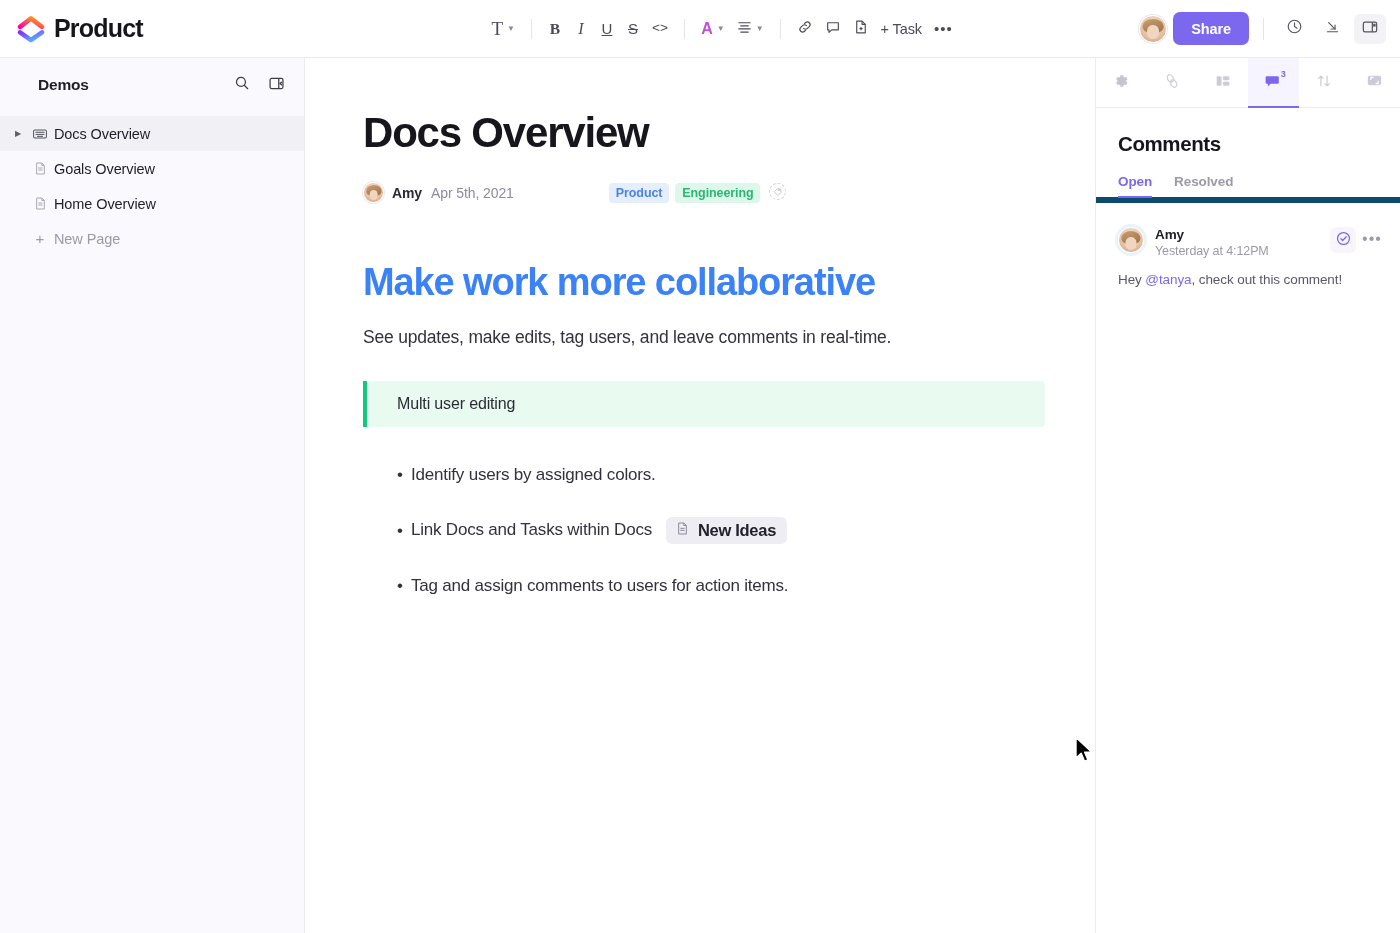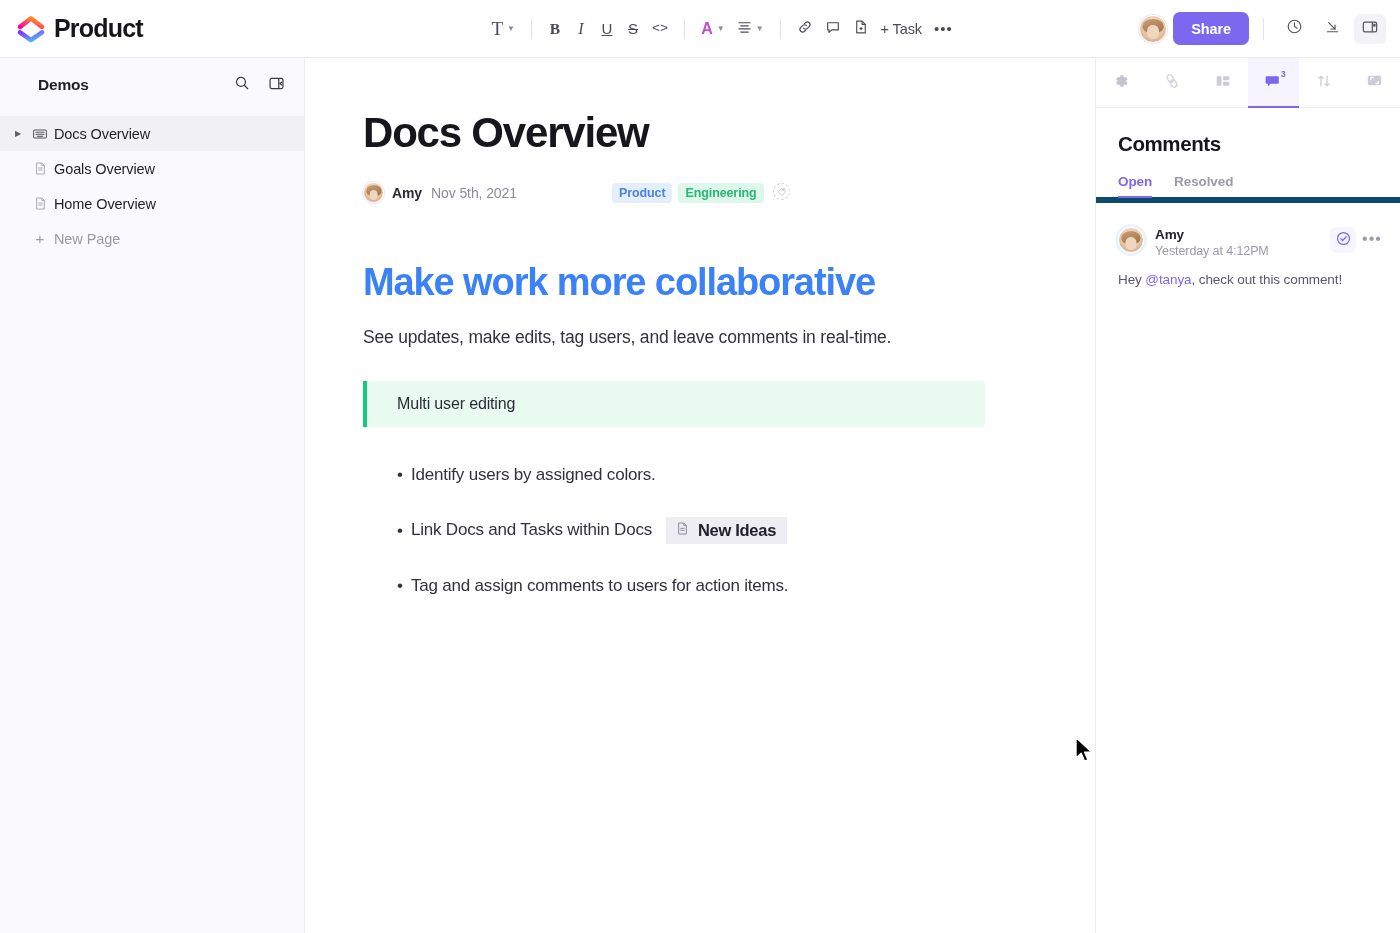--- a/index.html
+++ b/index.html
@@ -120,34 +120,34 @@
     margin-left: 3px; cursor: pointer;
   }
 
   .doc-h1 {
     font-size: 38px; font-weight: 700; color: #3b82f6;
     letter-spacing: -1.1px; margin-top: 58px; line-height: 1.15;
   }
   .doc-p { font-size: 17.5px; color: #32323c; margin-top: 22px; letter-spacing: -0.2px; }
 
   .callout {
-    margin-top: 33px; width: 622px; min-height: 46px;
+    margin-top: 33px; width: 682px; min-height: 46px;
     background: #e9faf1; border-left: 4px solid #12c97e;
     border-radius: 0 4px 4px 0;
     display: flex; align-items: center; padding-left: 30px;
   }
   .callout-text { font-size: 16px; color: #2c2c36; letter-spacing: -0.15px; }
 
   .bullets { margin-top: 38px; padding-left: 34px; }
   .bullet { display: flex; align-items: center; margin-bottom: 32px; }
   .bullet-dot { color: #32323c; font-size: 17px; margin-right: 8px; line-height: 1; }
   .bullet-text { font-size: 17px; color: #32323c; letter-spacing: -0.2px; }
   .doclink {
     display: inline-flex; align-items: center; gap: 8px;
-    background: #eeedf3; border-radius: 0;
+    background: #eeedf3; border-radius: 6px;
     padding: 4px 11px 4px 9px; margin-left: 14px; cursor: pointer;
   }
   .doclink-label { font-size: 16.5px; font-weight: 700; color: #22222c; letter-spacing: -0.3px; }
 
   
   .rpanel {
     width: 305px; min-width: 305px;
     background: #ffffff; border-left: 1px solid #eceaf3;
     display: flex; flex-direction: column;
   }
@@ -401,21 +401,21 @@
       </div>
     </div>
 
     <div class="doc-wrap">
       <div class="doc">
         <div class="doc-title">Docs Overview</div>
 
         <div class="doc-meta">
           <span class="avatar meta-avatar"></span>
           <span class="meta-author">Amy</span>
-          <span class="meta-date">Nov 5th, 2021</span>
+          <span class="meta-date">Apr 5th, 2021</span>
           <span class="meta-tags">
             <span class="tag" style="background:#e4eefc; color:#4b83e0;">Product</span>
             <span class="tag" style="background:#ddf7ea; color:#2bb673;">Engineering</span>
             <span class="tag-add">
               <svg width="9" height="9" viewBox="0 0 12 12" fill="none" stroke="#c3c1d2" stroke-width="1.2" stroke-linejoin="round">
                 <path d="M1.6 6.4l4-4 4.8.2.2 4.8-4 4z"></path>
                   <circle cx="8" cy="4" r="0.8" fill="#c3c1d2"></circle>
               </svg>
             </span>
           </span>

